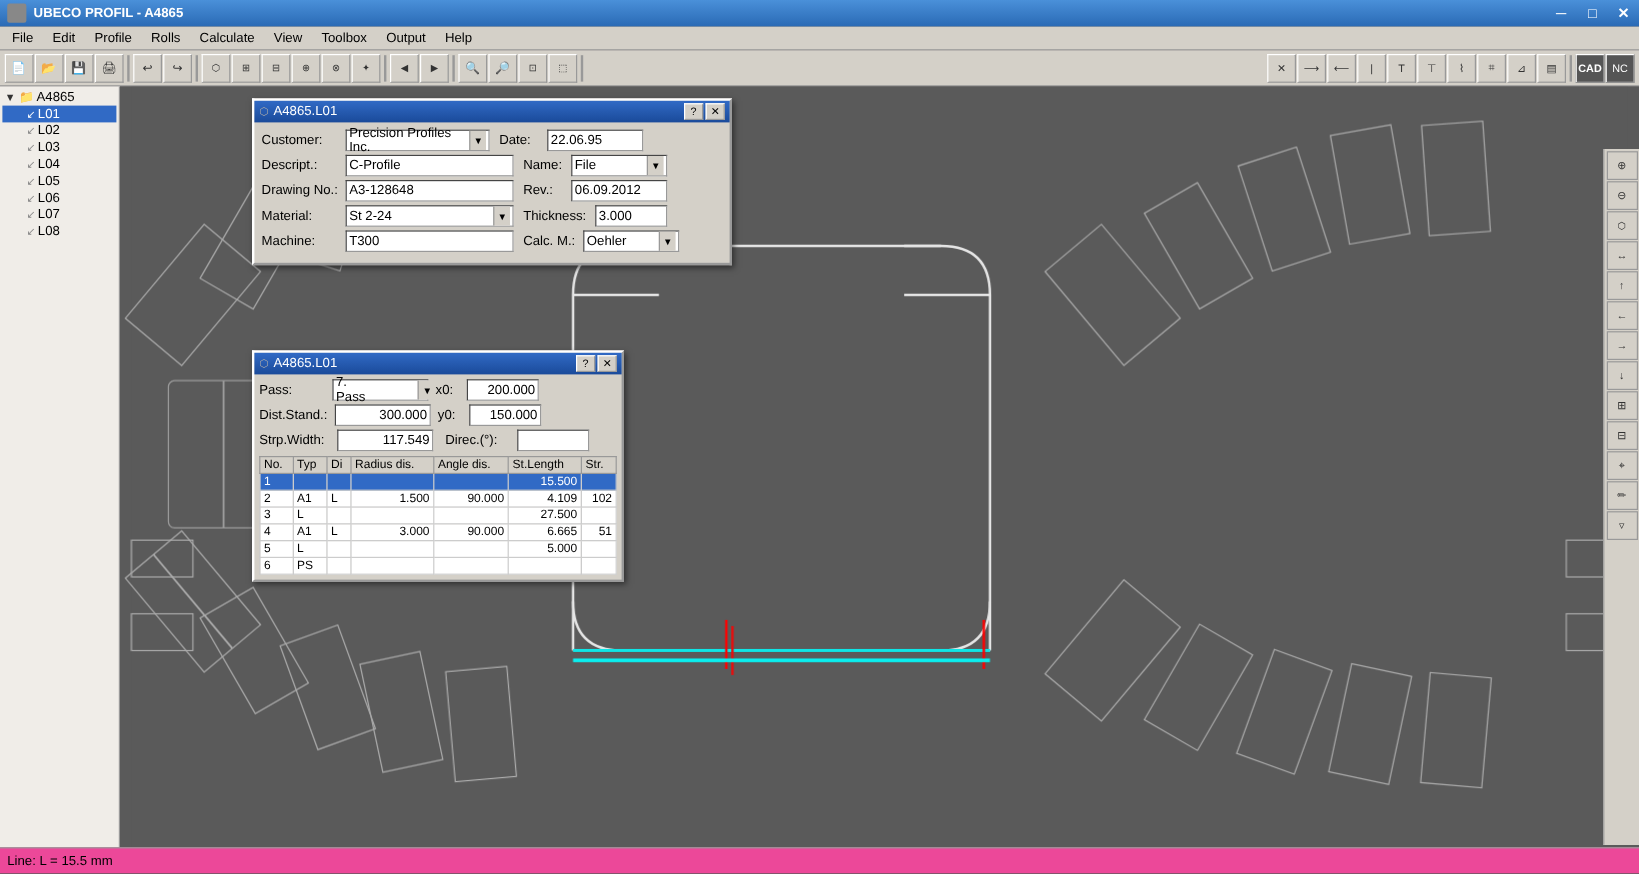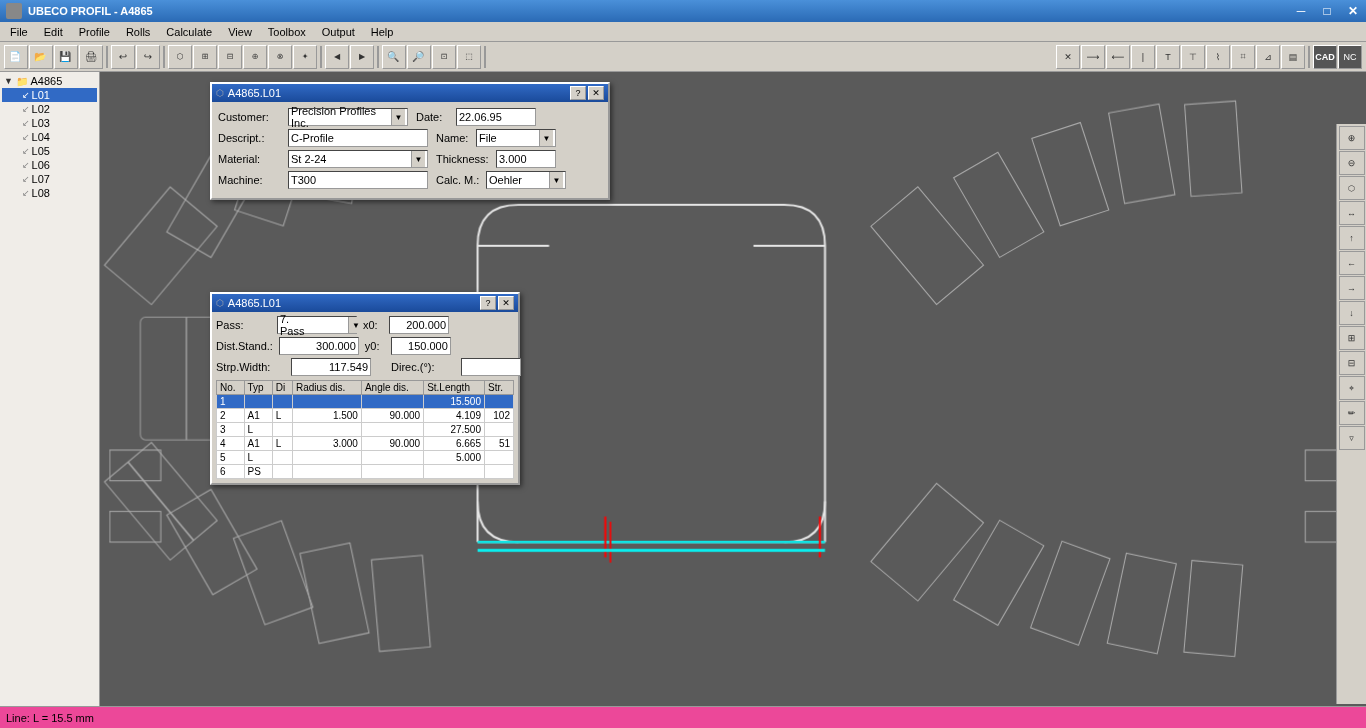--- a/index.html
+++ b/index.html
@@ -476,20 +476,26 @@
         <div class="form-row">
           <span class="form-label">Descript.:</span>
           <input class="form-input" style="width: 140px;" value="C-Profile">
           <span class="form-label" style="min-width:40px; margin-left:8px;">Name:</span>
           <div class="form-input-combo" style="width:80px;">
             <span>File</span>
             <div class="combo-arrow">▼</div>
           </div>
         </div>
         <div class="form-row">
+          <span class="form-label">Drawing No.:</span>
+          <input class="form-input" style="width: 140px;" value="A3-128648">
+          <span class="form-label" style="min-width:40px; margin-left:8px;">Rev.:</span>
+          <input class="form-input" style="width: 80px;" value="06.09.2012">
+        </div>
+        <div class="form-row">
           <span class="form-label">Material:</span>
           <div class="form-input-combo" style="width:140px;">
             <span>St 2-24</span>
             <div class="combo-arrow">▼</div>
           </div>
           <span class="form-label" style="min-width:60px; margin-left:8px;">Thickness:</span>
           <input class="form-input" style="width: 60px;" value="3.000">
         </div>
         <div class="form-row">
           <span class="form-label">Machine:</span>
@@ -524,21 +530,21 @@
           </div>
           <span class="form-label" style="min-width:20px;">x0:</span>
           <input class="form-input" style="width: 60px; text-align: right;" value="200.000">
         </div>
         <div style="display:flex; align-items:center; margin-bottom:3px; gap:6px;">
           <span class="form-label" style="min-width:55px;">Dist.Stand.:</span>
           <input class="form-input" style="width: 80px; text-align: right;" value="300.000">
           <span class="form-label" style="min-width:20px;">y0:</span>
           <input class="form-input" style="width: 60px; text-align: right;" value="150.000">
         </div>
-        <div style="display:flex; align-items:center; margin-bottom:4px; gap:20px;">
+        <div style="display:flex; align-items:center; margin-bottom:4px; gap:10px;">
           <span class="form-label" style="min-width:55px;">Strp.Width:</span>
           <input class="form-input" style="width: 80px; text-align: right; padding-left: 32px;" value="117.549">
           <span class="form-label" style="min-width:50px;">Direc.(°):</span>
           <input class="form-input" style="width: 60px;" value="">
         </div>
 
         <table class="data-table">
           <thead>
             <tr>
               <th>No.</th>

